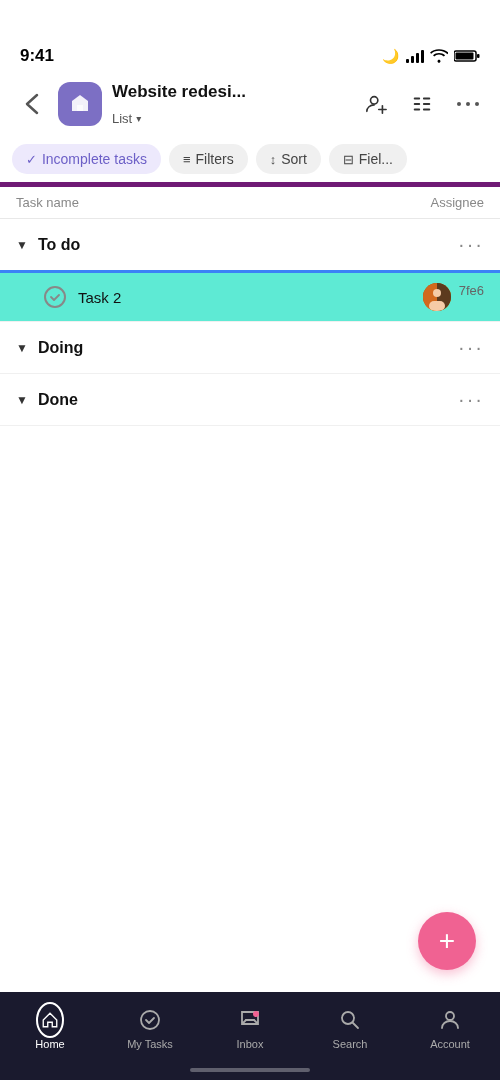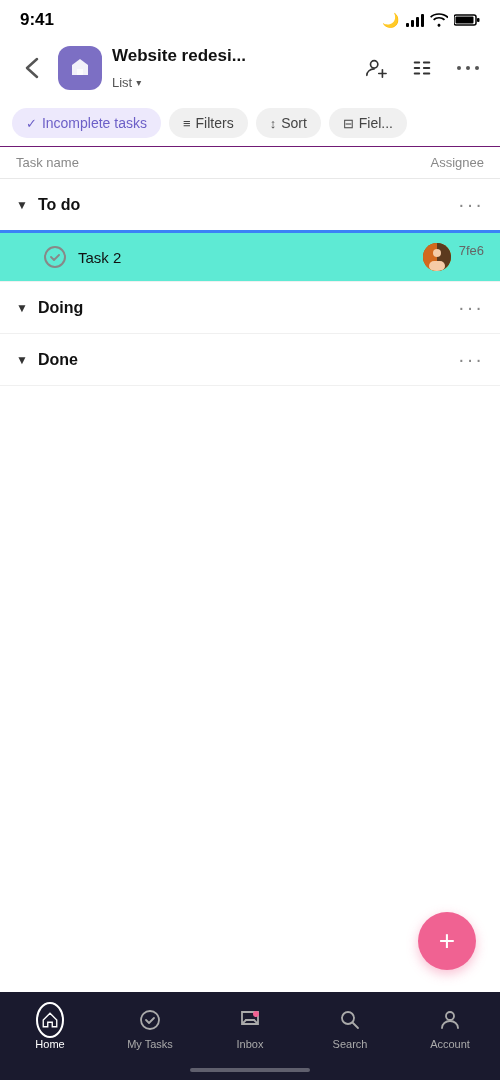--- a/index.html
+++ b/index.html
@@ -13,20 +13,21 @@
       position: relative;
     }
 
     
     .status-bar {
       display: flex;
       justify-content: space-between;
       align-items: center;
       padding: 10px 20px 6px;
       background: #fff;
+      margin-top: 36px;
     }
     .status-time {
       font-size: 17px;
       font-weight: 600;
       color: #000;
     }
     .status-icons {
       display: flex;
       align-items: center;
       gap: 6px;
@@ -140,21 +141,21 @@
       font-size: 13px;
     }
 
     
     .table-header {
       display: flex;
       justify-content: space-between;
       align-items: center;
       padding: 8px 16px;
       border-bottom: 1px solid #e8e8e8;
-      border-top: 1px solid #701a75;
+      border-top: 5px solid #701a75;
     }
     .table-header-task {
       font-size: 13px;
       color: #888;
     }
     .table-header-assignee {
       font-size: 13px;
       color: #888;
     }
 

